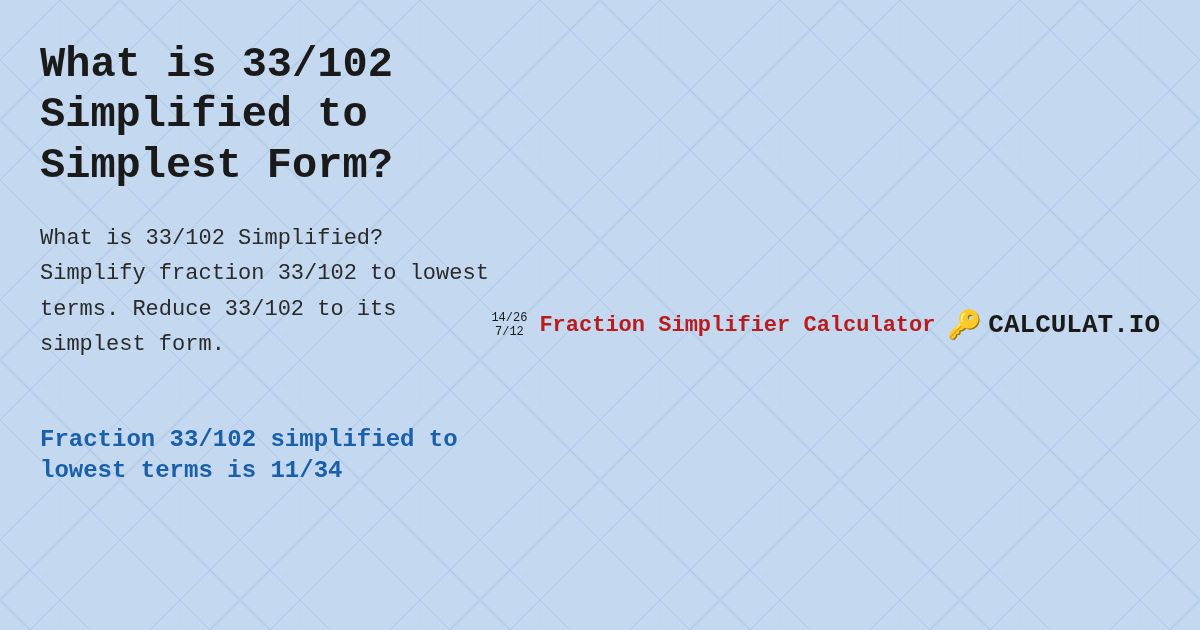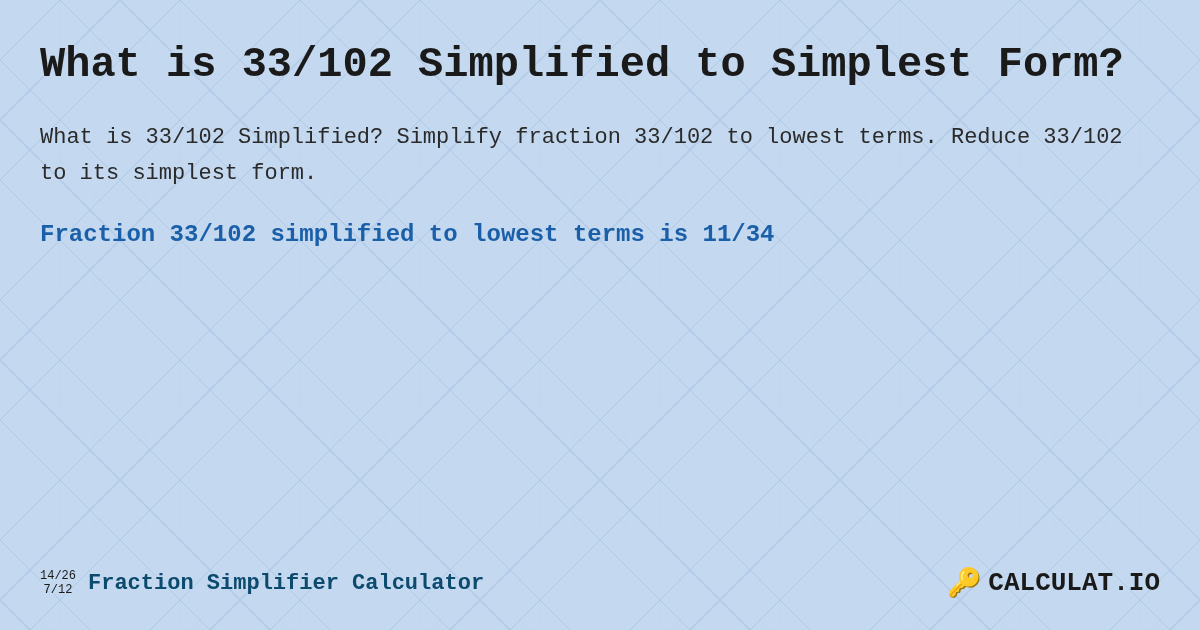--- a/index.html
+++ b/index.html
@@ -26,42 +26,41 @@
       height: 100%;
       z-index: 0;
     }
 
     .content {
       position: relative;
       z-index: 1;
       padding: 40px 40px 30px 40px;
       height: 100%;
       display: flex;
-      flex-direction: column;
       justify-content: space-between;
     }
 
     .main-section {
       flex: 1;
     }
 
     .page-title {
       font-size: 42px;
       font-weight: 900;
       color: #1a1a1a;
       line-height: 1.2;
       margin-bottom: 30px;
       font-family: 'Courier New', Courier, monospace;
     }
 
     .description {
       font-size: 22px;
       color: #2a2a2a;
       line-height: 1.6;
-      margin-bottom: 28px;
+      margin-bottom: 62px;
       font-family: 'Courier New', Courier, monospace;
     }
 
     .result-section {
       margin-top: 20px;
     }
 
     .result-text {
       font-size: 24px;
       font-weight: 900;
@@ -83,21 +82,21 @@
       align-items: center;
       font-size: 12px;
       color: #1a1a1a;
       font-family: 'Courier New', Courier, monospace;
       line-height: 1.2;
     }
 
     .footer-label {
       font-size: 22px;
       font-weight: 700;
-      color: #0c4a6e;
+      color: #b91c1c;
       font-family: 'Courier New', Courier, monospace;
     }
 
     .logo {
       margin-left: auto;
       display: flex;
       align-items: center;
       gap: 6px;
     }
 

